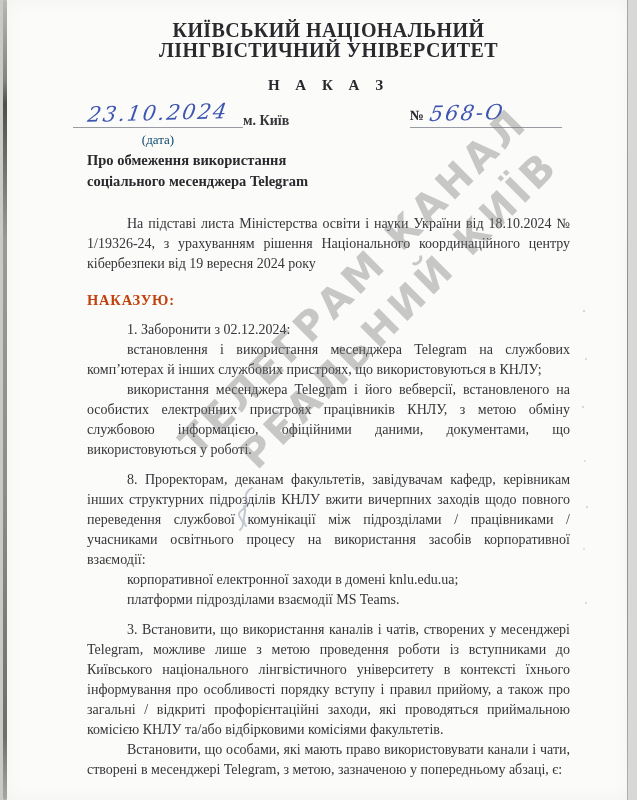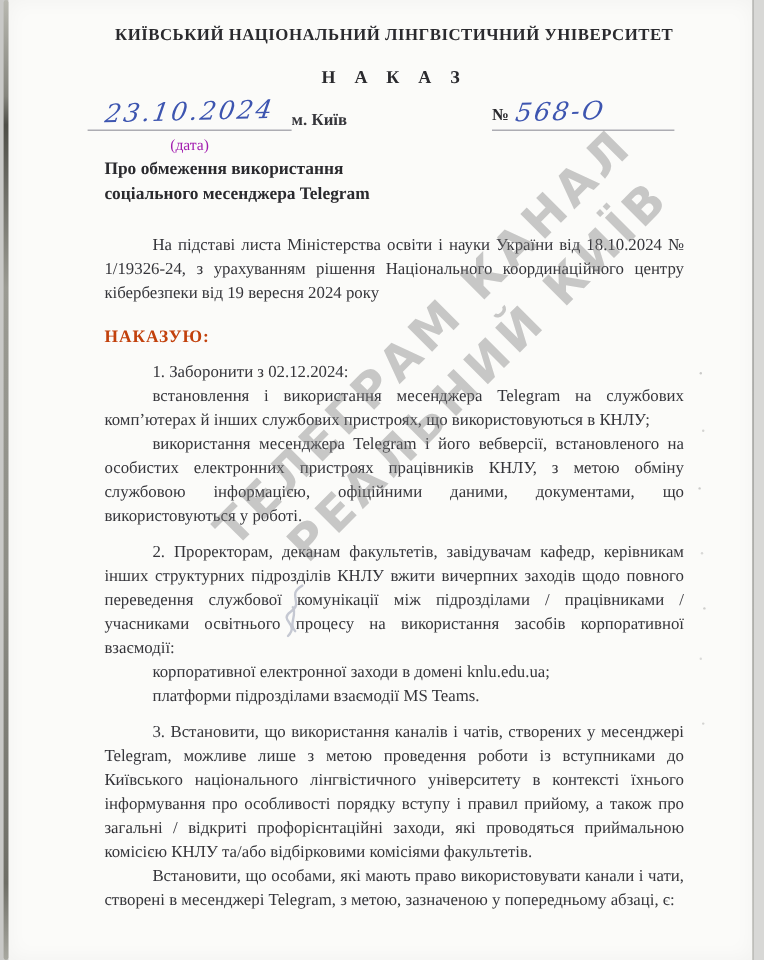--- a/index.html
+++ b/index.html
@@ -48,21 +48,21 @@
     position: relative;
     padding: 0 58px 0 80px;
     color: #35353a;
     font-size: 14px;
     line-height: 20px;
   }
   .org {
     padding-top: 20px;
     text-align: center;
     font-weight: bold;
-    font-size: 14px;
+    font-size: 20px;
     letter-spacing: 0.4px;
     color: #2a2a2e;
   }
   .doc-type {
     margin-top: 15px;
     text-align: center;
     font-weight: bold;
     font-size: 15px;
     letter-spacing: 6px;
     color: #2a2a2e;
@@ -76,21 +76,21 @@
   .hw-line { border-bottom: 1px solid #9a9aa2; padding: 0 6px 1px 6px; }
   .handwriting {
     display: inline-block;
     font-family: "DejaVu Serif", serif;
     font-style: italic;
     color: #3d55b0;
     font-size: 21px;
     letter-spacing: 2px;
     transform: skewX(-10deg) rotate(-1.5deg);
   }
-  .date-caption { font-size: 13px; margin-top: 2px; color: #a21caf; }
+  .date-caption { font-size: 13px; margin-top: 2px; color: #0c4a6e; }
   .city { flex: 1; text-align: left; font-weight: bold; font-size: 14px; padding-top: 8px; }
   .num-block { width: 160px; text-align: left; white-space: nowrap; }
   .num-inner { border-bottom: 1px solid #9a9aa2; padding: 0 4px 1px 0; display: inline-block; min-width: 148px; }
   .num-label { font-size: 14px; font-weight: bold; color: #2a2a2e; margin-right: 6px; }
   .subject {
     font-weight: bold;
     font-size: 14.5px;
     line-height: 21px;
     color: #2a2a2e;
   }
@@ -159,21 +159,21 @@
       </div>
 
       <p class="para indent mt">На підставі листа Міністерства освіти і науки України від 18.10.2024 № 1/19326-24, з урахуванням рішення Національного координаційного центру кібербезпеки від 19 вересня 2024 року</p>
 
       <div class="order-word">НАКАЗУЮ:</div>
 
       <p class="para indent plain mt-s">1. Заборонити з 02.12.2024:</p>
       <p class="para indent">встановлення і використання месенджера Telegram на службових комп’ютерах й інших службових пристроях, що використовуються в КНЛУ;</p>
       <p class="para indent">використання месенджера Telegram і його вебверсії, встановленого на особистих електронних пристроях працівників КНЛУ, з метою обміну службовою інформацією, офіційними даними, документами, що використовуються у роботі.</p>
 
-      <p class="para indent mt-s">2. Проректорам, деканам факультетів, завідувачам кафедр, керівникам інших структурних підрозділів КНЛУ вжити вичерпних заходів щодо повного переведення службової комунікації між підрозділами / працівниками / учасниками освітнього процесу на використання засобів корпоративної взаємодії:</p>
+      <p class="para indent mt-s">8. Проректорам, деканам факультетів, завідувачам кафедр, керівникам інших структурних підрозділів КНЛУ вжити вичерпних заходів щодо повного переведення службової комунікації між підрозділами / працівниками / учасниками освітнього процесу на використання засобів корпоративної взаємодії:</p>
       <p class="para indent plain">корпоративної електронної заходи в домені knlu.edu.ua;</p>
       <p class="para indent plain">платформи підрозділами взаємодії MS Teams.</p>
 
       <p class="para indent mt-s">3. Встановити, що використання каналів і чатів, створених у месенджері Telegram, можливе лише з метою проведення роботи із вступниками до Київського національного лінгвістичного університету в контексті їхнього інформування про особливості порядку вступу і правил прийому, а також про загальні / відкриті профорієнтаційні заходи, які проводяться приймальною комісією КНЛУ та/або відбірковими комісіями факультетів.</p>
       <p class="para indent">Встановити, що особами, які мають право використовувати канали і чати, створені в месенджері Telegram, з метою, зазначеною у попередньому абзаці, є:</p>
 
     </div>
   </div>
 
   <div class="edge-left"></div>

